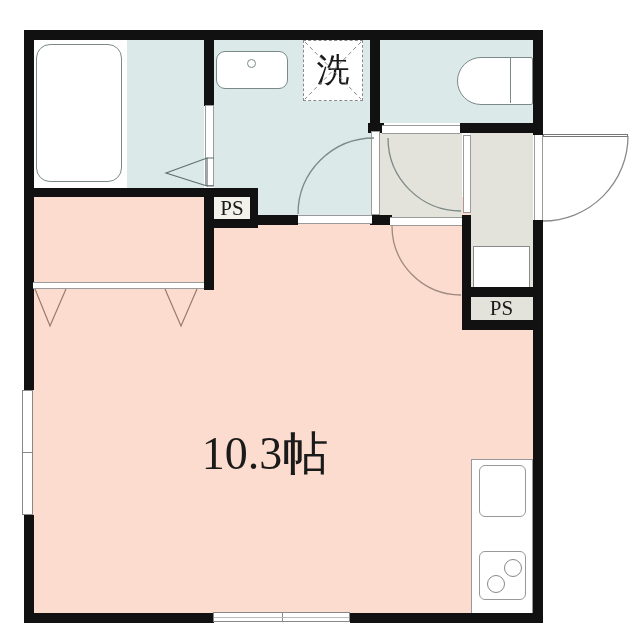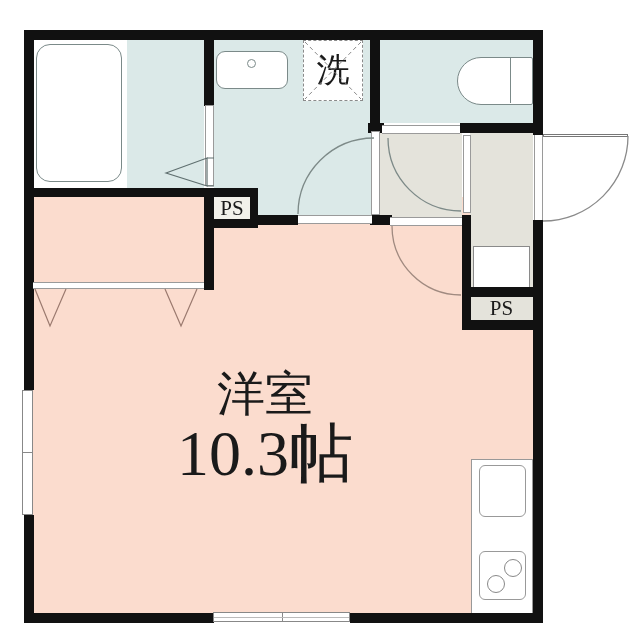--- a/index.html
+++ b/index.html
@@ -100,20 +100,17 @@
     <path d="M 388 138 A 73 73 0 0 0 461 211" fill="none" stroke="#7d8a88" stroke-width="1.3"></path>
     <path d="M 392 226 A 69 69 0 0 0 461 295" fill="none" stroke="#a08a80" stroke-width="1.3"></path>
     <path d="M 628 136 A 85 85 0 0 1 543 221" fill="none" stroke="#8a8a8a" stroke-width="1.3"></path>
     <path d="M 166 173 L 207 158 L 207 186 Z" fill="none" stroke="#5f6f6f" stroke-width="1.2"></path>
     <path d="M 207 158 L 214 158 M 207 186 L 214 186" fill="none" stroke="#5f6f6f" stroke-width="1"></path>
     <path d="M 35 289 L 50 326 L 66 289" fill="none" stroke="#9b7a6f" stroke-width="1.2"></path>
     <path d="M 165 289 L 181 326 L 197 289" fill="none" stroke="#9b7a6f" stroke-width="1.2"></path>
     <path d="M 305 42 L 361 99 M 361 42 L 305 99" fill="none" stroke="#8a8a8a" stroke-width="1" stroke-dasharray="4 3"></path>
   </svg>
 
-  <div class="lbl" style="left:115px;top:366px;width:300px;height:56px;font-size:48px;">
-    <span>洋室</span>
-  </div>
-  <div class="lbl" style="left:115px;top:424px;width:300px;height:60px;font-size:64px;">
+  <div class="lbl" style="left:115px;top:424px;width:300px;height:60px;font-size:46px;">
     <span>10.3帖</span>
   </div>
 
 </div>
 
 </body></html>

